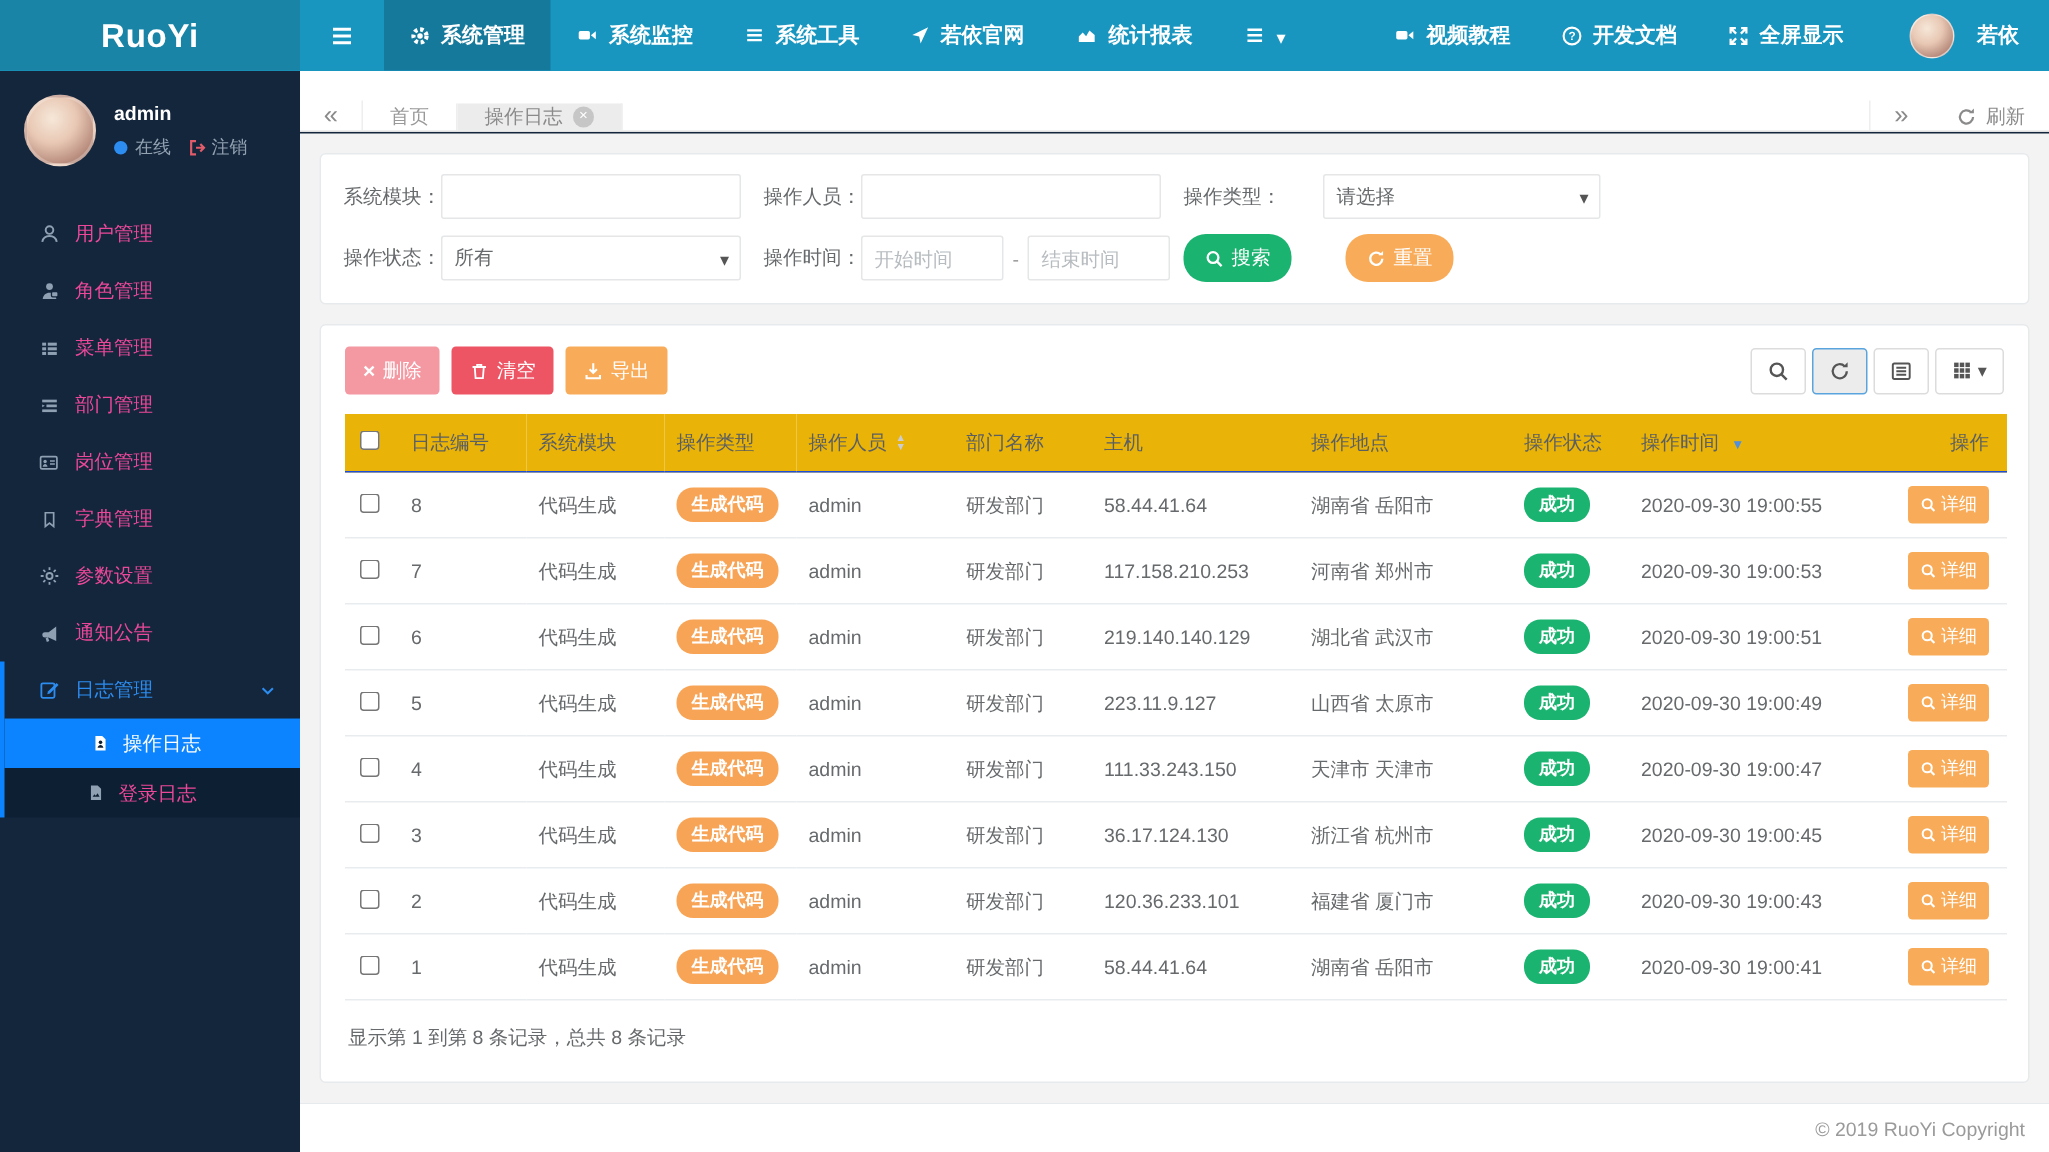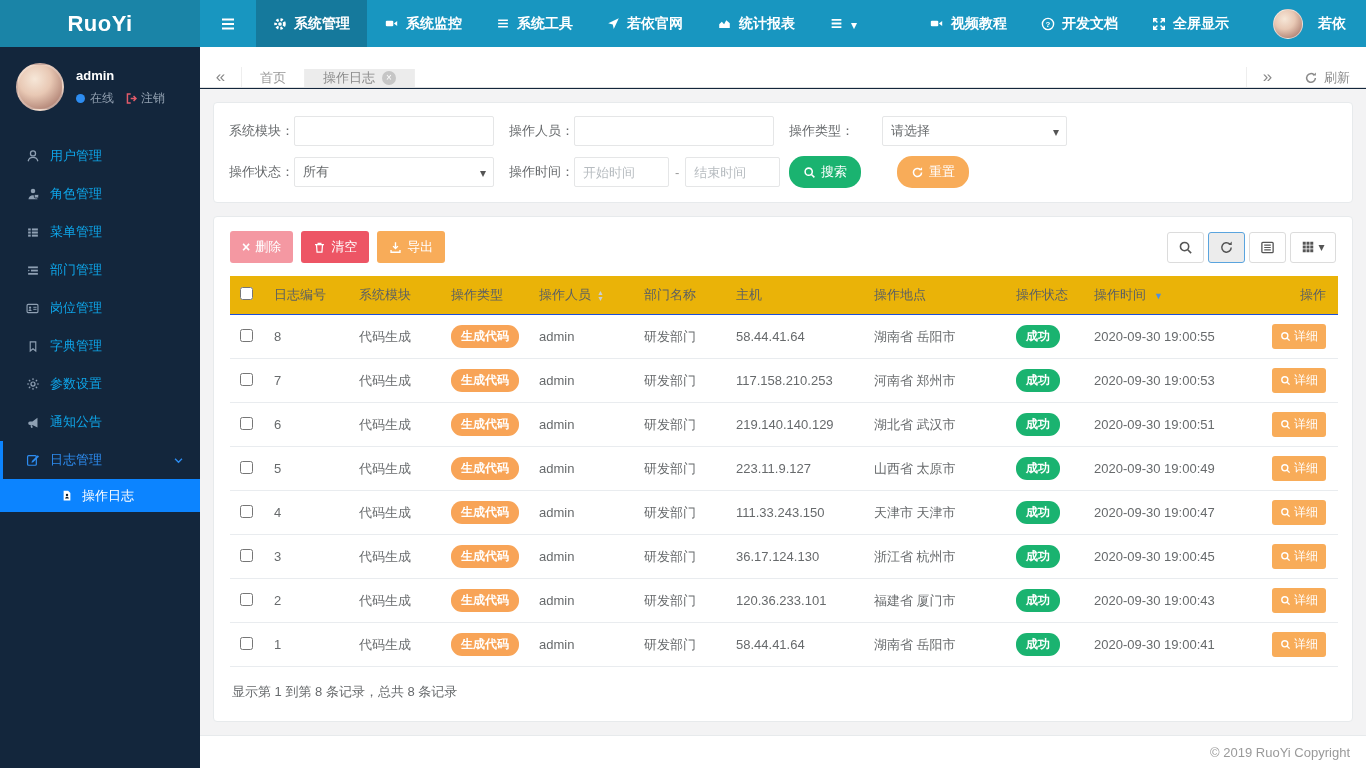--- a/index.html
+++ b/index.html
@@ -24,21 +24,21 @@
 
   
   .sidebar { position:fixed; top:47px; left:0; width:200px; bottom:0; background:#13263c; z-index:40; }
   .user-panel { padding:16px 14px 18px 16px; display:flex; gap:12px; align-items:center; }
   .avatar.big { width:48px; height:48px; border:2px solid rgba(255,255,255,.25); }
   .user-meta .uname { color:#fff; font-size:13px; font-weight:bold; margin-bottom:7px; }
   .user-state { display:flex; align-items:center; gap:5px; color:#93a1b1; font-size:12px; }
   .status-dot { width:9px; height:9px; border-radius:50%; background:#2d8cf0; display:inline-block; }
   .logout-link { display:inline-flex; align-items:center; gap:3px; color:#93a1b1; margin-left:6px; }
   .menu { margin-top:8px; }
-  .menu-item { height:38px; display:flex; align-items:center; gap:10px; padding-left:25px; color:#0ea5e9; font-size:13px; cursor:pointer; }
+  .menu-item { height:38px; display:flex; align-items:center; gap:10px; padding-left:25px; color:#ec4899; font-size:13px; cursor:pointer; }
   .menu-item .icon { width:15px; display:inline-flex; justify-content:center; color:#8fa0b3; }
   .menu-group { position:relative; }
   .menu-group.expanded::before { content:""; position:absolute; left:0; top:0; bottom:0; width:3px; background:#0c84ff; }
   .menu-group.expanded > .menu-item.parent, .menu-group.expanded > .menu-item.parent .icon { color:#2d8cf0; }
   .menu-item.parent { justify-content:flex-start; padding-right:16px; }
   .menu-item.parent .grow { flex:1; }
   .menu-item.parent .chev { color:#2d8cf0; display:inline-flex; }
   .submenu { background:#0d1f33; }
   .submenu .menu-item { height:33px; padding-left:56px; gap:8px; font-size:13px; }
   .submenu .menu-item.active { background:#0c84ff; color:#fff; margin-left:3px; }
@@ -336,20 +336,29 @@
         <div class="submenu">
           <a class="menu-item active">
             <span class="icon">
               <svg width="12" height="13" viewBox="0 0 16 16">
                 <path d="M3.5 1.5h6l3 3V14.5h-9z" fill="currentColor"></path>
                 <circle cx="8" cy="7.2" r="1.6" fill="#0d1f33"></circle>
                 <path d="M5.4 12c.4-1.7 1.4-2.5 2.6-2.5s2.2.8 2.6 2.5z" fill="#0d1f33"></path>
               </svg>
             </span>
             <span>操作日志</span>
+          </a>
+          <a class="menu-item">
+            <span class="icon">
+              <svg width="12" height="13" viewBox="0 0 16 16">
+                <path d="M3.5 1.5h6l3 3V14.5h-9z" fill="currentColor"></path>
+                <path d="M5 11.5l1.6-2.2 1.2 1.4 1.6-2.3 1.8 3.1z" fill="#0d1f33"></path>
+              </svg>
+            </span>
+            <span>登录日志</span>
           </a>
         </div>
       </div>
     </div>
 </div>
 
 <div class="tabbar">
   <a class="tab-ctl">
       <span class="chev-left"></span>
     </a>

